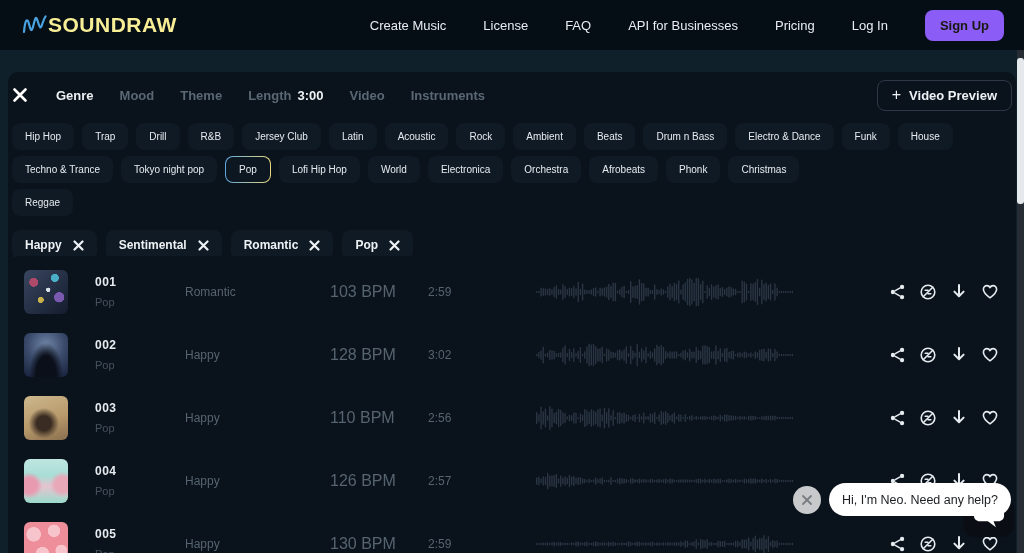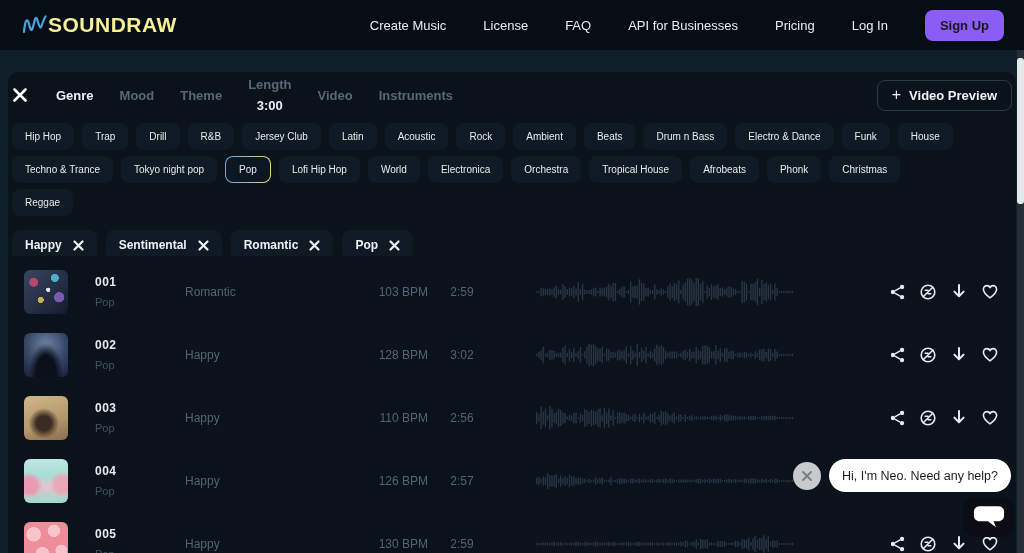--- a/index.html
+++ b/index.html
@@ -19,21 +19,21 @@
   .nav-links{margin-left:auto;display:flex;align-items:center;gap:37px;}
   .nav-link{color:#e9edf1;font-size:13px;cursor:pointer;white-space:nowrap;}
   .signup{background:#8b5cf6;color:#181910;font-weight:700;font-size:13px;padding:8px 15px;border-radius:8px;cursor:pointer;}
 
   
   .filter-panel{position:absolute;left:8px;right:8px;top:72px;background:#0a121c;border-radius:10px;padding:8px 4px 12px;}
   .tabs-row{display:flex;align-items:center;height:30px;gap:26px;}
   .close-x{display:flex;align-items:center;cursor:pointer;margin-right:2px;}
   .tab{font-size:13px;color:#5a6874;font-weight:600;cursor:pointer;white-space:nowrap;}
   .tab.active{color:#eef2f5;}
-  .tab-length{display:flex;gap:6px;align-items:center;flex-direction:column;}
+  .tab-length{display:flex;gap:6px;align-items:center;}
   .tab-length .val{color:#eef2f5;font-weight:700;}
   .vp-btn{margin-left:auto;border:1px solid #2e3947;border-radius:8px;color:#eef2f5;font-size:13px;font-weight:700;padding:7px 14px;display:flex;gap:8px;align-items:center;cursor:pointer;background:transparent;}
   .vp-plus{font-size:16px;font-weight:500;line-height:12px;}
 
   .chips{display:flex;gap:8px;margin-top:6px;}
   .chips.first{margin-top:13px;}
   .chip{background:#0f1a25;color:#e6ebef;font-size:10px;padding:8px 13px;border-radius:8px;white-space:nowrap;cursor:pointer;}
   .chip.selected{
     background:linear-gradient(#0d1721,#0d1721) padding-box,linear-gradient(90deg,#5fa8dc,#e9d87e) border-box;
     border:1.5px solid transparent;padding:6.5px 13px;}
@@ -63,28 +63,28 @@
     linear-gradient(180deg,#bfe6e0 0%,#a8ddd5 38%,#e6c3cf 62%,#9adccc 100%);}
   .thumb-4{background-color:#ee8e9b;background-image:
     radial-gradient(circle at 22% 28%, #f8c4cc 0 15%, transparent 16%),
     radial-gradient(circle at 68% 20%, #f8c4cc 0 13%, transparent 14%),
     radial-gradient(circle at 42% 72%, #f8c4cc 0 16%, transparent 17%),
     radial-gradient(circle at 85% 65%, #f8c4cc 0 12%, transparent 13%);}
   .t-id{width:90px;}
   .t-num{color:#e6ebef;font-size:12px;font-weight:600;letter-spacing:.5px;}
   .t-genre{color:#46535f;font-size:11px;margin-top:7px;}
   .t-mood{width:145px;color:#56646f;font-size:12px;}
-  .t-bpm{width:98px;text-align:right;color:#56646f;font-size:12px;white-space:nowrap;}
-  .t-dur{width:68px;text-align:center;color:#56646f;font-size:12px;}
+  .t-bpm{width:98px;color:#56646f;font-size:16px;white-space:nowrap;}
+  .t-dur{width:68px;text-align:left;color:#56646f;font-size:12px;}
   .t-wave{width:258px;height:34px;margin-left:40px;flex:none;cursor:pointer;}
   .t-icons{margin-left:auto;display:flex;gap:11px;align-items:center;}
   .t-icons .icn{display:flex;align-items:center;justify-content:center;width:20px;height:20px;cursor:pointer;}
 
   
-  .chat-row{position:absolute;top:459px;right:13px;display:flex;align-items:center;gap:8px;z-index:6;}
+  .chat-row{position:absolute;top:483px;right:13px;display:flex;align-items:center;gap:8px;z-index:6;}
   .chat-close{width:28px;height:28px;border-radius:50%;background:#c7c9cb;display:flex;align-items:center;justify-content:center;cursor:pointer;}
   .chat-bubble{background:#ffffff;border-radius:17px;height:33px;display:flex;align-items:center;padding:0 13px;font-size:12.5px;color:#1b1d20;font-weight:500;white-space:nowrap;cursor:pointer;}
   .chat-launcher{position:absolute;top:497px;right:10px;width:51px;height:40px;background:#0a0e14;border-radius:12px;display:flex;align-items:center;justify-content:center;z-index:5;cursor:pointer;}
 
   
   .scroll-track{position:absolute;right:0;top:50px;width:7px;height:503px;background:#262d35;z-index:10;}
   .scroll-thumb{position:absolute;right:0;top:8px;width:7px;height:146px;background:#e6e9eb;border-radius:3px;cursor:pointer;}
 </style>
 </head>
 <body>
@@ -148,21 +148,20 @@
     <span class="chip">House</span>
   </div>
   <div class="chips">
     <span class="chip">Techno &amp; Trance</span>
     <span class="chip">Tokyo night pop</span>
     <span class="chip selected">Pop</span>
     <span class="chip">Lofi Hip Hop</span>
     <span class="chip">World</span>
     <span class="chip">Electronica</span>
     <span class="chip">Orchestra</span>
-    <span class="chip">Tropical House</span>
     <span class="chip">Afrobeats</span>
     <span class="chip">Phonk</span>
     <span class="chip">Christmas</span>
   </div>
   <div class="chips">
     <span class="chip">Reggae</span>
   </div>
 
   <div class="tags-row">
     <span class="tag">

